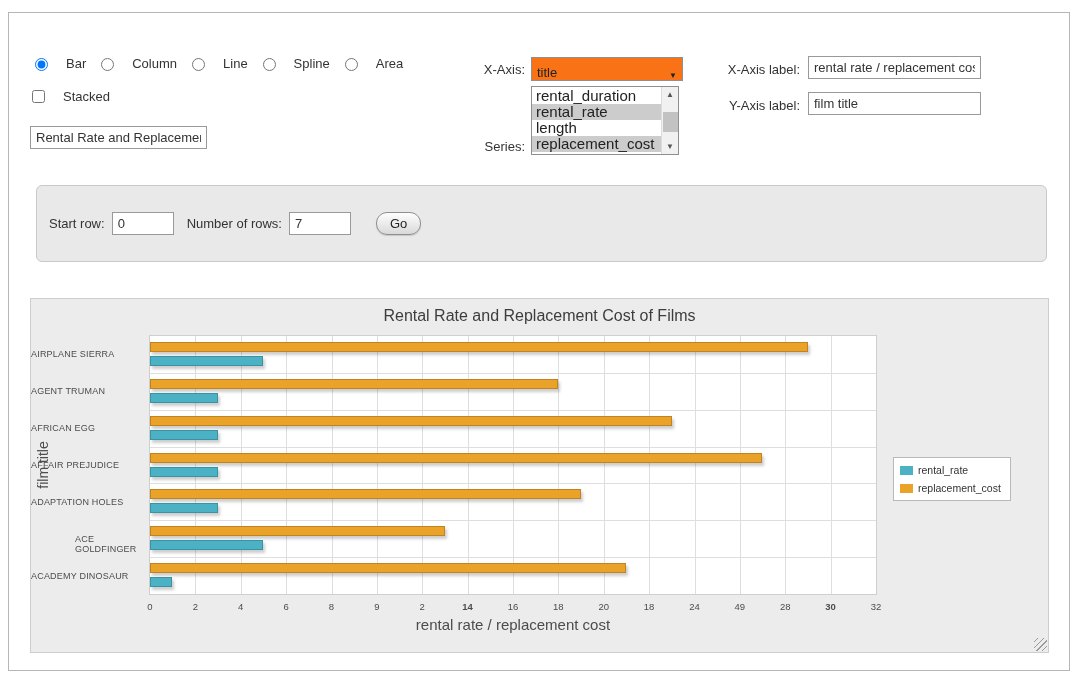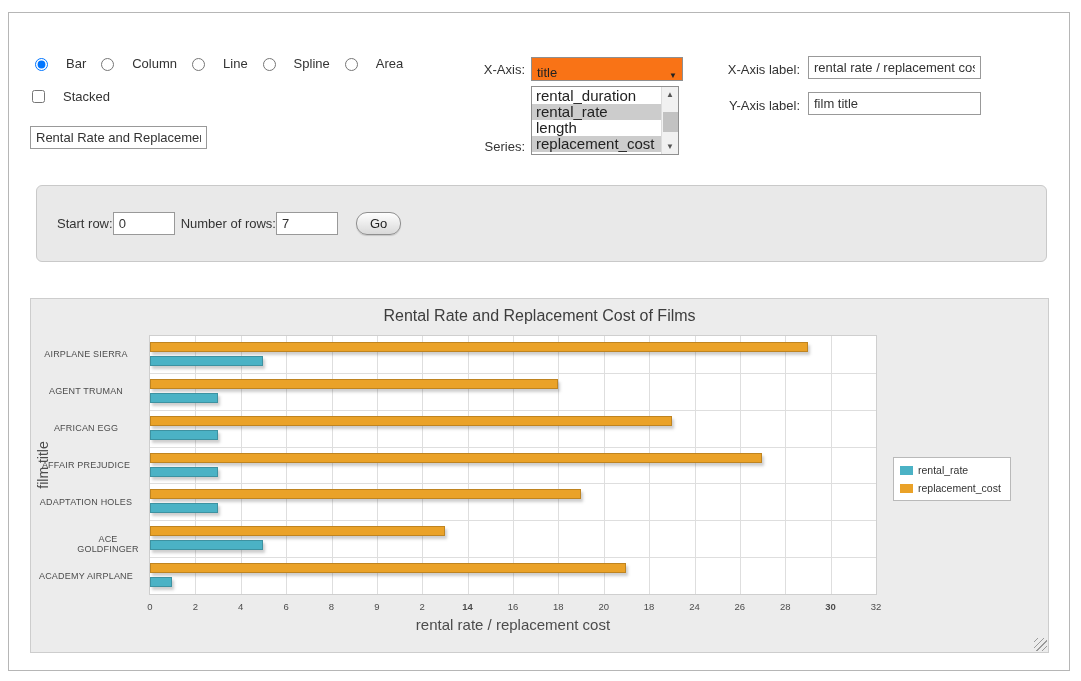--- a/index.html
+++ b/index.html
@@ -42,41 +42,41 @@
   .opts { flex:1; overflow:hidden; padding-top:1px; }
   .opt { height:16px; line-height:16px; font-size:15px; padding:0 4px; color:#222; white-space:nowrap; }
   .opt.on { background:#cccccc; }
   .sb { width:17px; background:#f1f1f1; border-left:1px solid #dcdcdc; position:relative; }
   .sb-btn { height:15px; line-height:15px; font-size:8px; color:#555; text-align:center; background:#f1f1f1; }
   .sb-down { position:absolute; bottom:0; width:100%; }
   .sb-thumb { position:absolute; top:25px; left:1px; width:15px; height:20px; background:#c2c2c2; }
   .rows-panel {
     position:absolute; left:36px; top:185px; width:1011px; height:77px; background:#e9e9e9;
     border:1px solid #c9c9c9; border-radius:6px; display:flex; align-items:center;
-    padding-left:20px; font-size:13px;
+    padding-left:12px; gap:7px; font-size:13px;
   }
   .rows-panel .txt { width:62px; }
   .go-btn {
     margin-left:18px; padding:3px 13px; font-size:13px; color:#222; font-family:inherit;
     background:linear-gradient(#fefefe,#d9d9d9); border:1px solid #8f8f8f; border-radius:11px;
     box-shadow:0 1px 1px rgba(0,0,0,0.15);
   }
   .chart {
     position:absolute; left:30px; top:298px; width:1019px; height:355px;
     background:#ececec; border:1px solid #cdcdcd;
   }
   .chart-title { position:absolute; top:8px; left:0; width:100%; text-align:center; font-size:16px; color:#3d3d3d; }
   .plot { position:absolute; left:118px; top:36px; width:728px; height:260px; background:#fff; border:1px solid #cfcfcf; }
   .vline { position:absolute; top:0; bottom:0; width:1px; background:#dedede; }
   .hline { position:absolute; left:0; right:0; height:1px; background:#dedede; }
   .bar {
     position:absolute; left:0; height:10px; border:1px solid rgba(0,0,0,0.18);
     box-shadow:2px 3px 3px rgba(90,90,90,0.3);
   }
-  .ytick { position:absolute; left:0; width:110px; text-align:center; font-size:9px; color:#4c4c4c; letter-spacing:0.2px; }
+  .ytick { position:absolute; left:0; width:110px; text-align:left; font-size:9px; color:#4c4c4c; letter-spacing:0.2px; }
   .xtick { position:absolute; width:30px; text-align:center; font-size:9.5px; color:#4c4c4c; }
   .xlab { position:absolute; left:118px; width:728px; top:317px; text-align:center; font-size:15px; color:#4c4c4c; }
   .ylab { position:absolute; left:-38px; top:158px; width:100px; height:16px; text-align:center;
           font-size:14px; color:#4c4c4c; transform:rotate(-90deg); }
   .chart-legend {
     position:absolute; left:862px; top:158px; background:#fff; border:1px solid #b9b9b9;
     padding:6px 9px 6px 6px; display:flex; flex-direction:column; gap:6px;
   }
   .leg-item { display:flex; align-items:center; gap:5px; font-size:10.5px; color:#333; white-space:nowrap; }
   .leg-swatch { width:13px; height:9px; }
@@ -209,32 +209,32 @@
           <span>replacement_cost</span>
         </div>
       </div>
     <div class="grip"></div>
   <div class="ytick" style="top: 50.4286px;">AIRPLANE SIERRA</div>
       <div class="ytick" style="top: 87.2857px;">AGENT TRUMAN</div>
       <div class="ytick" style="top: 124.143px;">AFRICAN EGG</div>
       <div class="ytick" style="top: 161px;">AFFAIR PREJUDICE</div>
       <div class="ytick" style="top: 197.857px;">ADAPTATION HOLES</div>
       <div class="ytick" style="top: 234.714px; padding-left: 44px;">ACE GOLDFINGER</div>
-      <div class="ytick" style="top: 271.571px;">ACADEMY AIRPLANE</div>
+      <div class="ytick" style="top: 271.571px;">ACADEMY DINOSAUR</div>
       <div class="xtick" style="left: 104px; top: 302px;">0</div>
       <div class="xtick" style="left: 149.375px; top: 302px;">2</div>
       <div class="xtick" style="left: 194.75px; top: 302px;">4</div>
       <div class="xtick" style="left: 240.125px; top: 302px;">6</div>
       <div class="xtick" style="left: 285.5px; top: 302px;">8</div>
       <div class="xtick" style="left: 330.875px; top: 302px;">9</div>
       <div class="xtick" style="left: 376.25px; top: 302px;">2</div>
       <div class="xtick" style="left: 421.625px; top: 302px; font-weight: bold;">14</div>
       <div class="xtick" style="left: 467px; top: 302px;">16</div>
       <div class="xtick" style="left: 512.375px; top: 302px;">18</div>
       <div class="xtick" style="left: 557.75px; top: 302px;">20</div>
       <div class="xtick" style="left: 603.125px; top: 302px;">18</div>
       <div class="xtick" style="left: 648.5px; top: 302px;">24</div>
-      <div class="xtick" style="left: 693.875px; top: 302px;">26</div>
+      <div class="xtick" style="left: 693.875px; top: 302px;">49</div>
       <div class="xtick" style="left: 739.25px; top: 302px;">28</div>
       <div class="xtick" style="left: 784.625px; top: 302px; font-weight: bold;">30</div>
       <div class="xtick" style="left: 830px; top: 302px;">32</div>
     </div>
 </div>
 
 </body></html>

